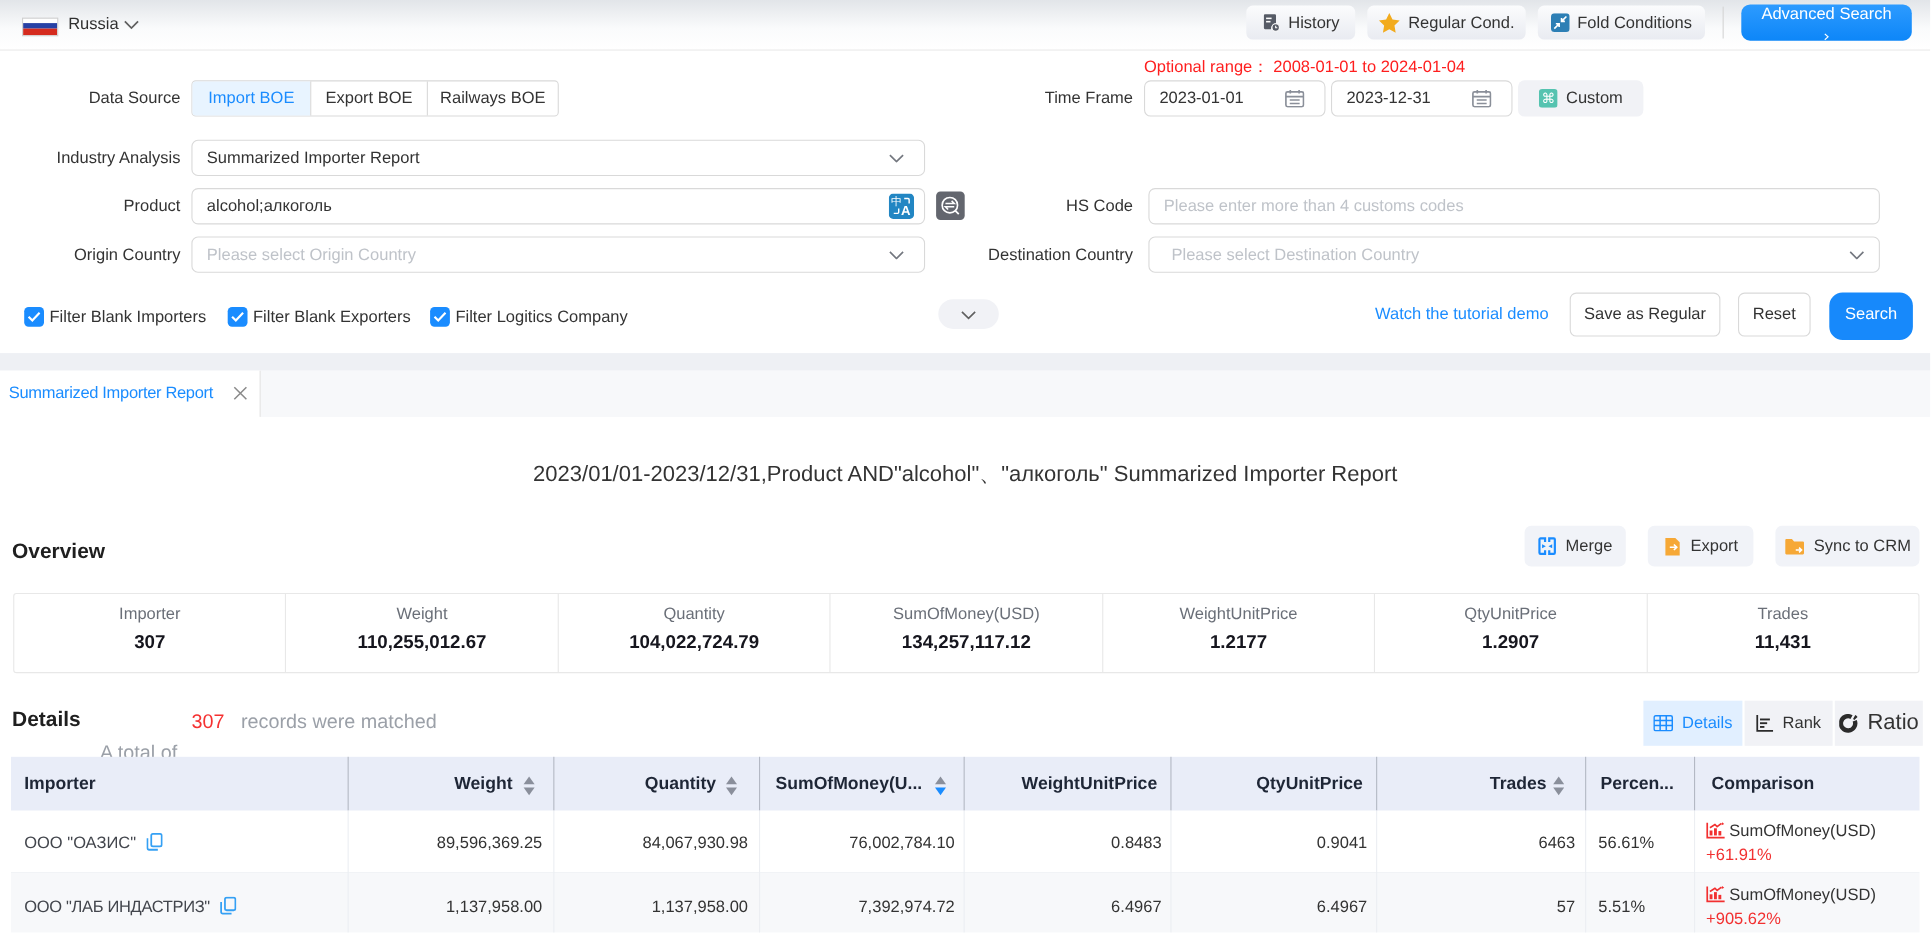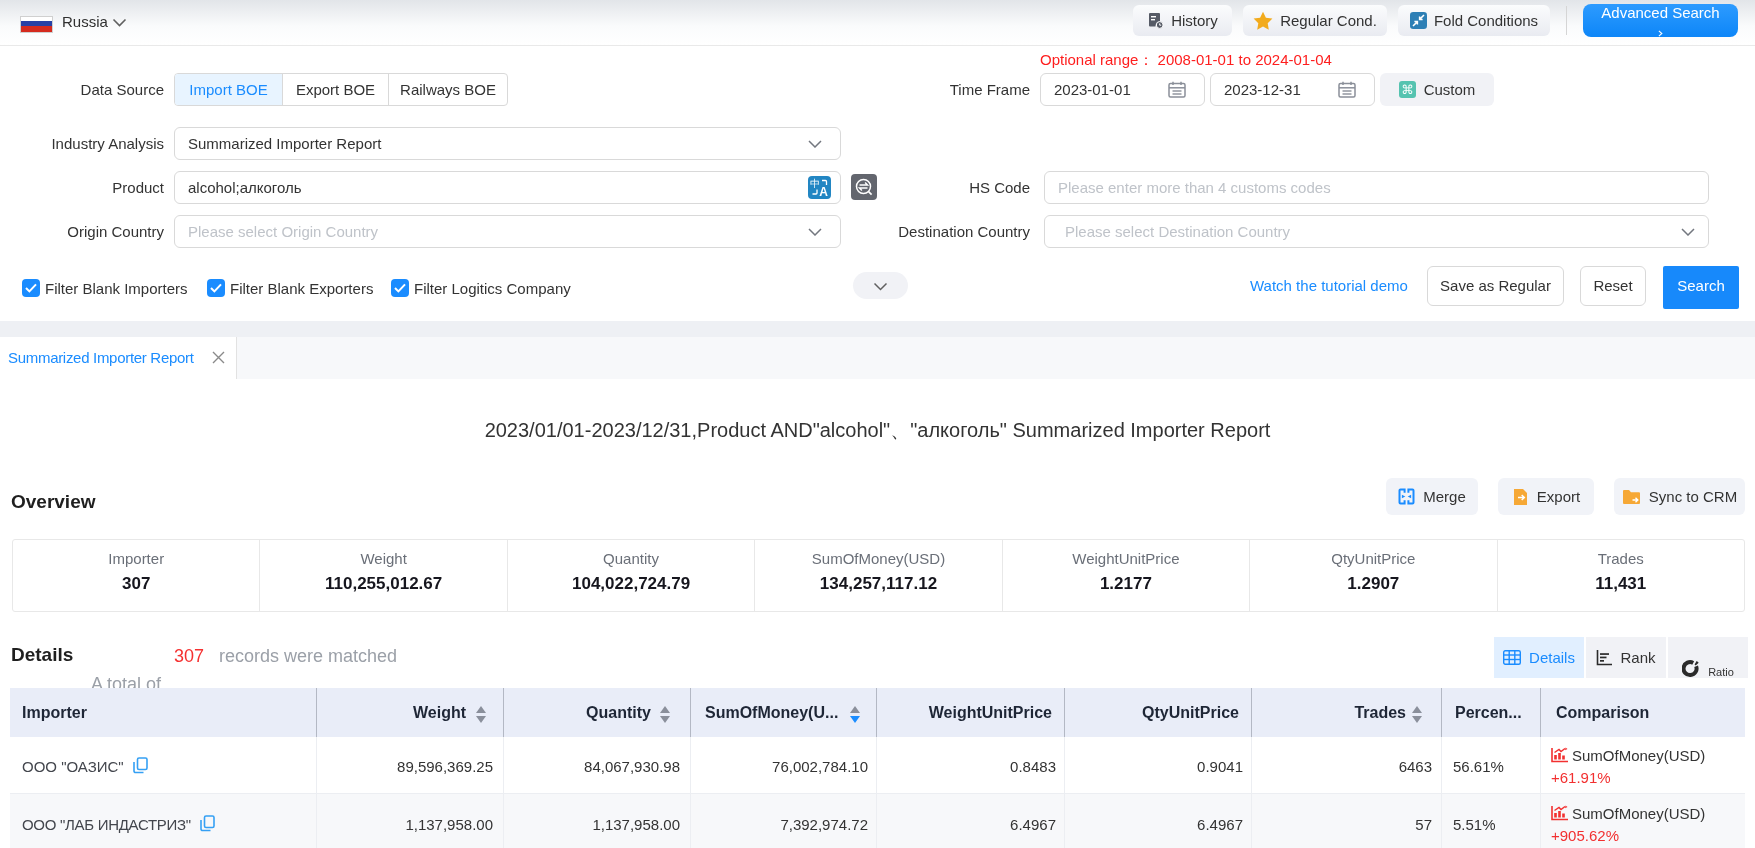--- a/index.html
+++ b/index.html
@@ -145,21 +145,21 @@
     </svg>
 <div class="abs" style="left:414px;top:280px;font-size:15px;color:#333;">Filter Logitics Company</div>
 <div class="abs" style="left:853px;top:272px;width:55px;height:27px;background:#f1f2f6;border-radius:14px;"></div>
 <svg class="abs" style="left:873px;top:282px;" width="15" height="9" viewBox="0 0 15 9">
       <polyline points="1.5,1.5 7.5,7.5 13.5,1.5" fill="none" stroke="#606060" stroke-width="1.5"></polyline>
     </svg>
 
 <div class="abs" style="left:1250px;top:277px;font-size:15px;color:#1a8cff;">Watch the tutorial demo</div>
 <div class="abs" style="left:1427px;top:266px;width:137px;height:40px;border:1px solid #d9d9d9;border-radius:6px;background:#fff;font-size:15px;color:#333;text-align:center;line-height:38px;">Save as Regular</div>
 <div class="abs" style="left:1580px;top:266px;width:66px;height:40px;border:1px solid #d9d9d9;border-radius:6px;background:#fff;font-size:15px;color:#333;text-align:center;line-height:38px;">Reset</div>
-<div class="abs" style="left:1663px;top:266px;width:76px;height:43px;border-radius:2px;background:#1789fb;font-size:15px;color:#fff;text-align:center;line-height:40px;">Search</div>
+<div class="abs" style="left:1663px;top:266px;width:76px;height:43px;border-radius:12px;background:#1789fb;font-size:15px;color:#fff;text-align:center;line-height:40px;">Search</div>
 
 <div class="abs" style="left:0;top:321px;width:1755px;height:16px;background:#eef0f4;"></div>
 <div class="abs" style="left:0;top:337px;width:1755px;height:42px;background:#f7f8fa;"></div>
 <div class="abs" style="left:0;top:337px;width:237px;height:42px;background:#fff;border-right:1px solid #e2e2e2;"></div>
 <div class="abs" style="left:8px;top:349px;font-size:15px;letter-spacing:-0.3px;color:#1a8cff;">Summarized Importer Report</div>
 <svg class="abs" style="left:211px;top:350px;" width="15" height="15" viewBox="0 0 15 15">
       <path d="M2 2 L13 13 M13 2 L2 13" stroke="#8a8a8a" stroke-width="1.4"></path>
     </svg>
 
 <div class="abs" style="left:0;top:417px;width:1755px;text-align:center;font-size:20px;color:#333;">2023/01/01-2023/12/31,Product AND"alcohol"、"алкоголь" Summarized Importer Report</div>
@@ -235,21 +235,21 @@
 </div>
 <div class="abs" style="left:1586px;top:637px;width:80px;height:41px;background:#f1f2f6;display:flex;align-items:center;justify-content:center;gap:8px;font-size:15px;color:#333;">
   <svg width="16" height="16" viewBox="0 0 16 16">
         <path d="M1.5 0 v14.5 H16" fill="none" stroke="#2b2b2b" stroke-width="1.6"></path>
         <rect x="4" y="3.2" width="9" height="1.7" fill="#2b2b2b"></rect>
         <rect x="4" y="6.6" width="6.5" height="1.7" fill="#2b2b2b"></rect>
         <rect x="4" y="10" width="4" height="1.7" fill="#2b2b2b"></rect>
       </svg>
   <span>Rank</span>
 </div>
-<div class="abs" style="left:1668px;top:637px;width:80px;height:41px;background:#f1f2f6;display:flex;align-items:flex-end;justify-content:center;gap:8px;font-size:11px;color:#333;">
+<div class="abs" style="left:1668px;top:637px;width:80px;height:41px;background:#f1f2f6;display:flex;align-items:center;justify-content:center;gap:8px;font-size:20px;color:#333;">
   <svg width="18" height="18" viewBox="0 0 18 18">
         <g fill="none" stroke="#2b2b2b" stroke-width="4">
           <path d="M11.2 2.9 a6.5 6.5 0 1 0 2.9 3.3"></path>
           <path d="M14.6 4.6 a6.5 6.5 0 0 0 -1.6 -1.3" transform="translate(0.6,-0.5)"></path>
         </g>
       </svg>
   <span>Ratio</span>
 </div>
 
 <div id="thead" class="abs" style="left:10px;top:688px;width:1735px;height:49px;background:#e9edf8;"></div>

